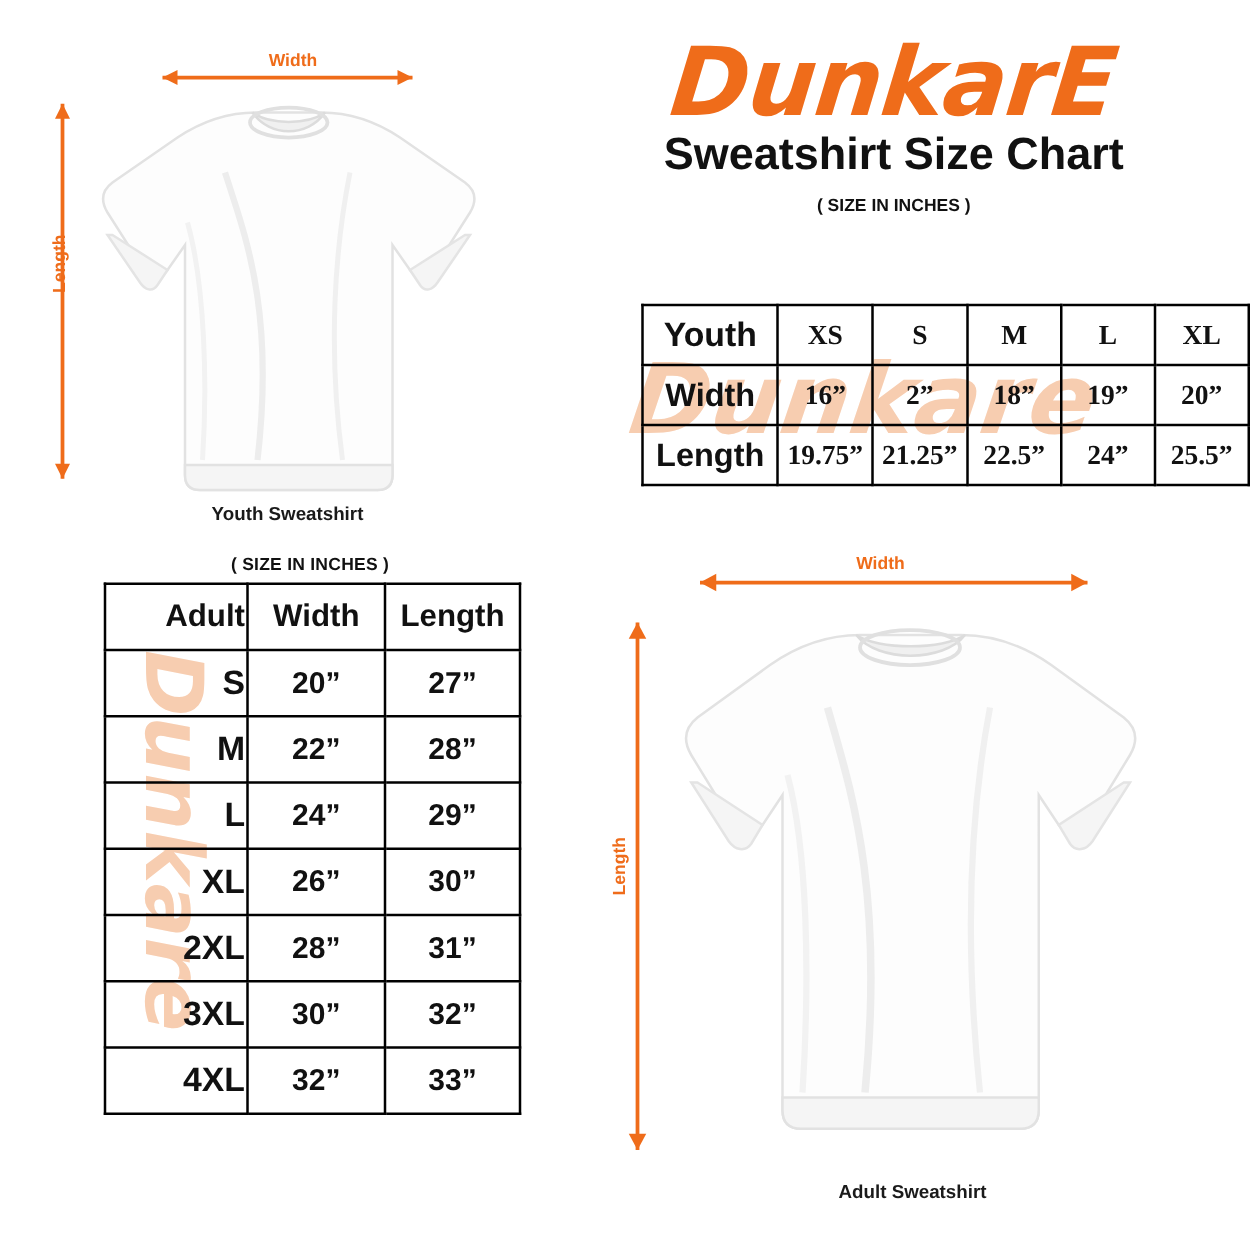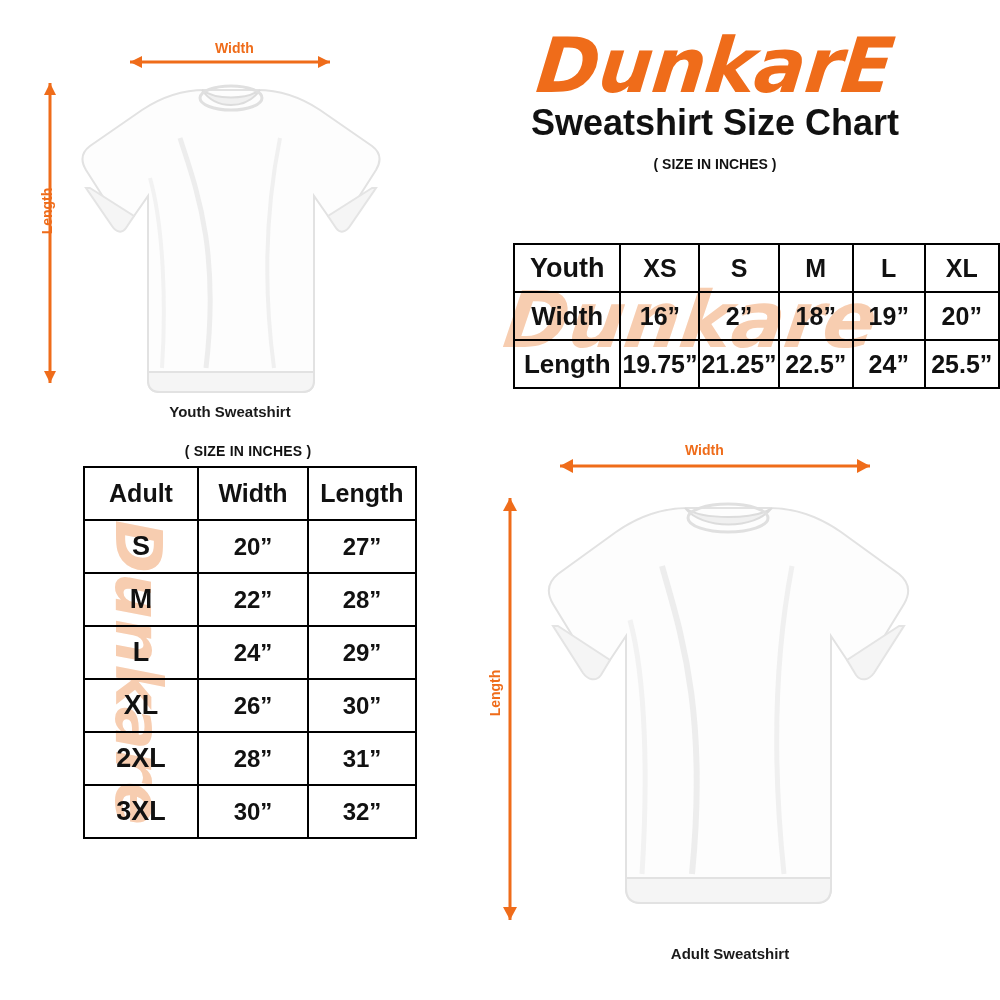--- a/index.html
+++ b/index.html
@@ -65,26 +65,26 @@
     font-weight:bold;
     color:#111;
     background:transparent;
   }
 
   
   .youth-tbl{position:absolute;left:513px;top:243px;}
   .youth-tbl td{height:44px;font-size:26px;}
   .youth-tbl td.hdr{font-size:27px;}
   .youth-tbl td.lbl{width:105px;}
-  .youth-tbl td.val{width:72px;font-size:25px;}
+  .youth-tbl td.val{width:72px;font-size:22px;font-family:Liberation Serif, serif;}
 
   
   .adult-tbl{position:absolute;left:83px;top:466px;}
   .adult-tbl td{height:49px;font-size:27px;}
-  .adult-tbl td.c0{width:110px;}
+  .adult-tbl td.c0{width:110px;text-align:right;}
   .adult-tbl td.c1{width:106px;}
   .adult-tbl td.c2{width:104px;}
   .adult-tbl td.hdr{font-size:25px;}
   .adult-tbl td.val{font-size:24px;}
   .shirt-svg{display:block;}
 
   
   .meas-label{
     position:absolute;font-size:14px;font-weight:bold;color:#ef6c1a;
   }
@@ -218,20 +218,25 @@
       <tr>
         <td class="c0">2XL</td>
         <td class="c1 val">28”</td>
         <td class="c2 val">31”</td>
       </tr>
       <tr>
         <td class="c0">3XL</td>
         <td class="c1 val">30”</td>
         <td class="c2 val">32”</td>
       </tr>
+      <tr>
+        <td class="c0">4XL</td>
+        <td class="c1 val">32”</td>
+        <td class="c2 val">33”</td>
+      </tr>
     </tbody>
   </table>
 
   <div id="adult-block">
     <svg class="shirt-svg" width="520" height="520" viewBox="0 0 520 520">
 
       <line x1="90" y1="36" x2="400" y2="36" stroke="#ef6c1a" stroke-width="3"></line>
       <polygon points="90,36 103,29 103,43" fill="#ef6c1a"></polygon>
       <polygon points="400,36 387,29 387,43" fill="#ef6c1a"></polygon>
 

